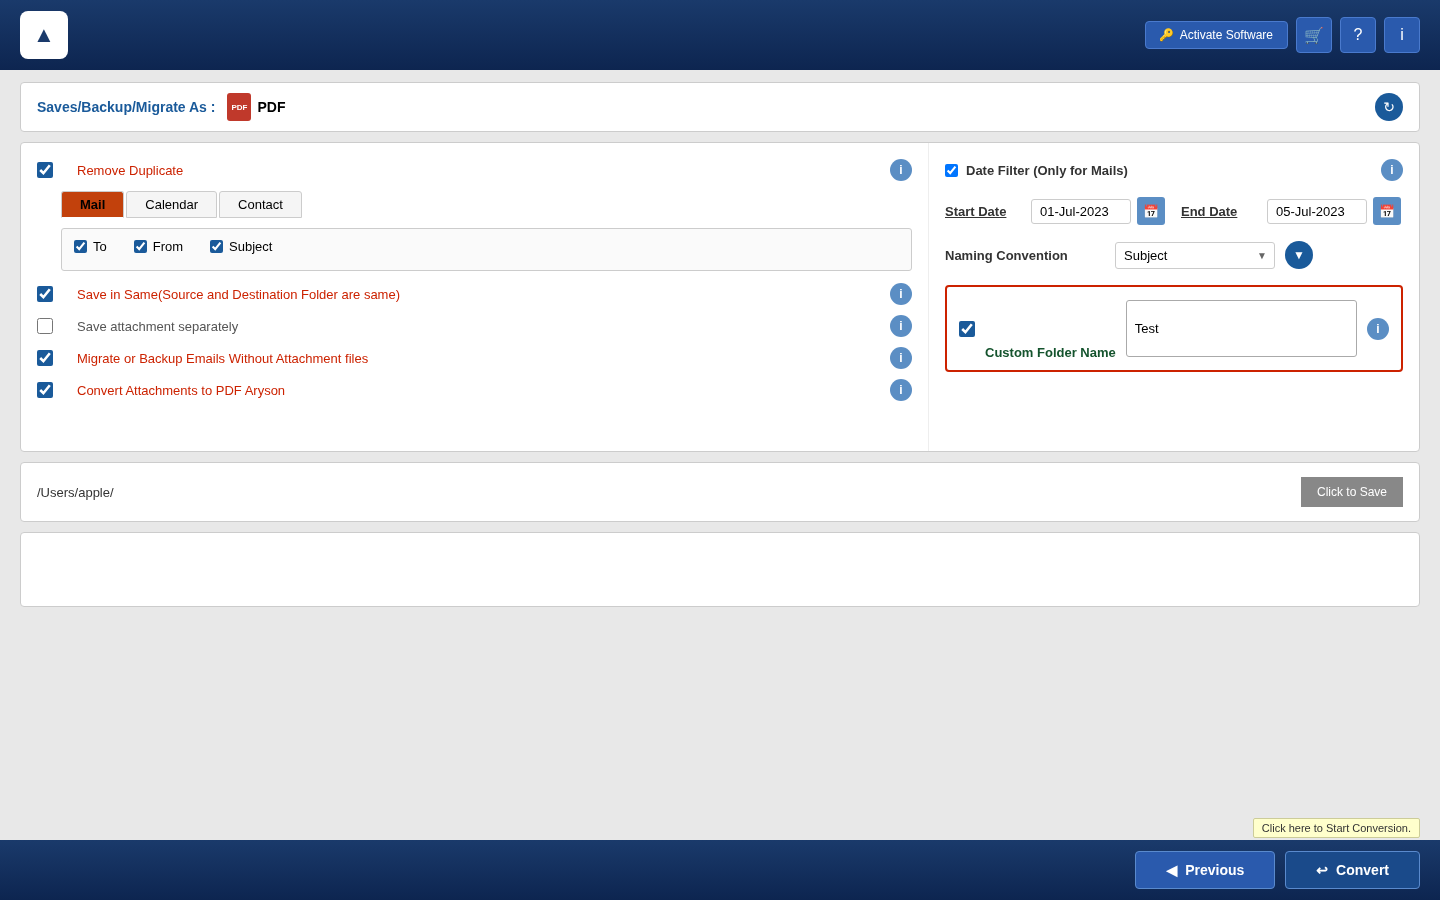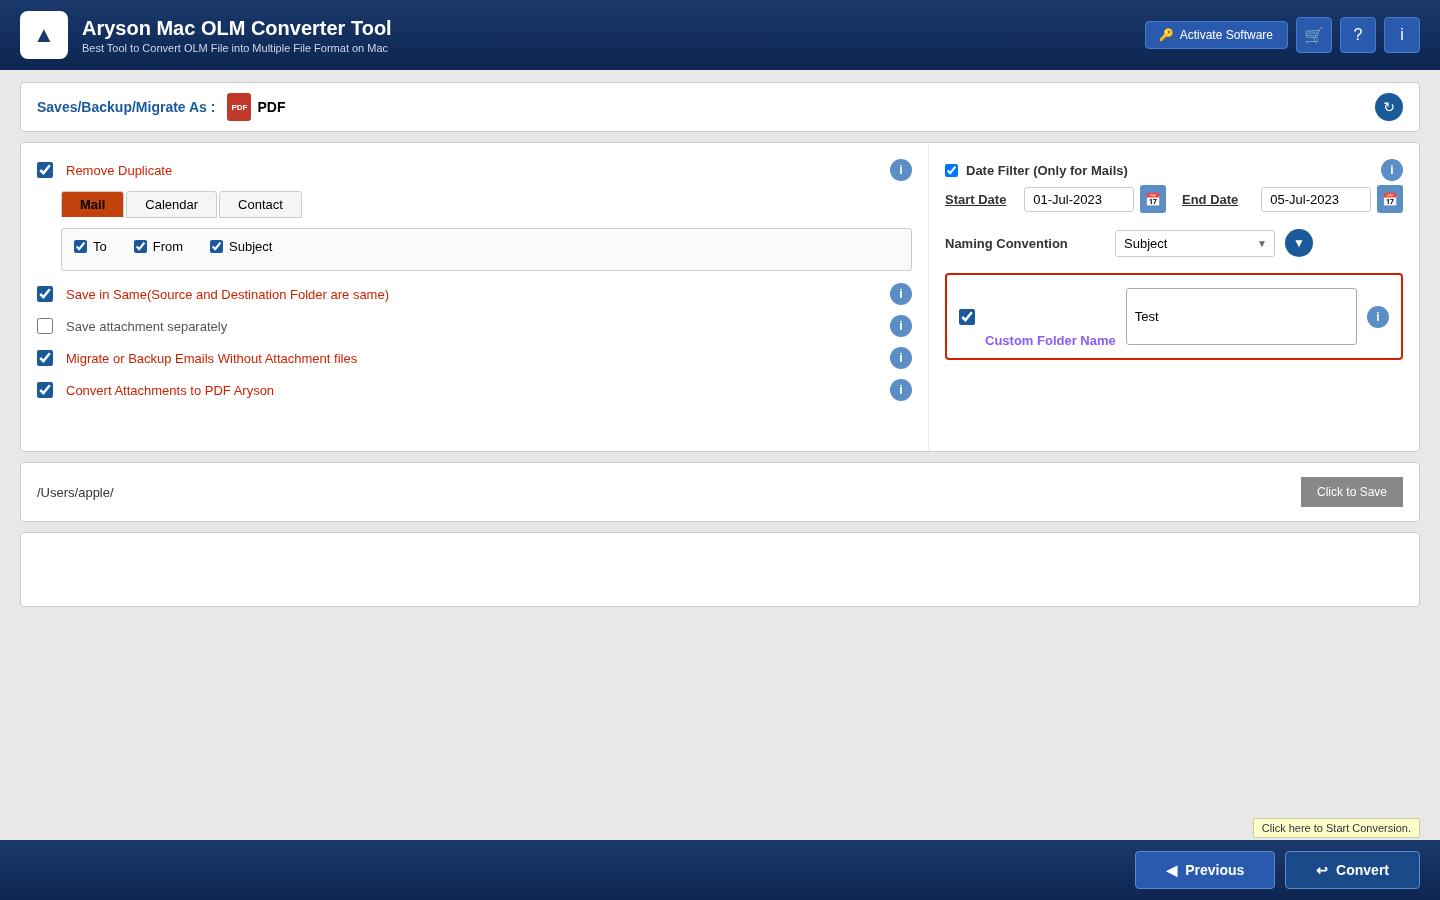--- a/index.html
+++ b/index.html
@@ -95,21 +95,21 @@
     }
     .options-right {
       width: 490px;
       padding: 16px;
     }
 
     
     .check-row {
       display: flex;
       align-items: center;
-      gap: 13px;
+      gap: 24px;
       margin-bottom: 10px;
     }
     .check-row input[type="checkbox"] { width: 16px; height: 16px; accent-color: #1a5a9a; }
     .check-label { color: #cc2200; font-size: 13px; font-weight: 500; }
     .check-label-gray { color: #555; font-size: 13px; }
     .info-btn {
       width: 22px; height: 22px;
       background: #5b8ec4;
       border-radius: 50%;
       display: flex; align-items: center; justify-content: center;
@@ -145,36 +145,36 @@
     }
     .mail-fields-row { display: flex; gap: 27px; margin-bottom: 6px; }
     .mail-field { display: flex; align-items: center; gap: 6px; font-size: 13px; }
     .mail-field input[type="checkbox"] { accent-color: #1a5a9a; }
 
     
     .date-filter-row {
       display: flex;
       align-items: center;
       gap: 8px;
-      margin-bottom: 4px;
+      margin-bottom: 16px;
     }
     .date-filter-label { font-size: 13px; font-weight: bold; color: #333; }
     .date-section {
       display: flex;
       align-items: center;
       gap: 6px;
       margin-bottom: 16px;
     }
     .date-label { font-size: 13px; font-weight: bold; color: #333; width: 80px; text-decoration: underline; }
     .date-input {
       border: 1px solid #ccc;
       padding: 4px 8px;
       border-radius: 3px;
       font-size: 13px;
-      width: 110px;
+      width: 100px;
       background: #fff;
     }
     .calendar-btn {
       width: 28px; height: 28px;
       background: #5b8ec4;
       border-radius: 3px;
       display: flex; align-items: center; justify-content: center;
       color: #fff; font-size: 13px; cursor: pointer;
     }
 
@@ -212,21 +212,21 @@
     .custom-folder-box {
       border: 2px solid #cc2200;
       border-radius: 4px;
       padding: 10px 12px;
       display: flex;
       align-items: center;
       gap: 10px;
       background: #fff;
     }
     .custom-folder-box input[type="checkbox"] { accent-color: #1a5a9a; width: 16px; height: 16px; }
-    .custom-folder-label { font-size: 13px; font-weight: bold; color: #8b5cf6; white-space: nowrap; margin-top: 48px; }
+    .custom-folder-label { font-size: 13px; font-weight: bold; color: #14532d; white-space: nowrap; margin-top: 48px; }
     .custom-folder-input {
       flex: 1;
       border: 1px solid #aaa;
       padding: 20px 8px;
       font-size: 13px;
       border-radius: 3px;
     }
     .info-btn-blue {
       width: 22px; height: 22px;
       background: #5b8ec4;
@@ -310,24 +310,20 @@
       color: #333;
       border-radius: 2px;
     }
   </style>
 </head>
 <body>
 
 <div class="header">
   <div class="header-left">
     <div class="header-logo">▲</div>
-    <div class="header-title">
-      <h1>Aryson Mac OLM Converter Tool</h1>
-      <p>Best Tool to Convert OLM File into Multiple File Format on Mac</p>
-    </div>
   </div>
   <div class="header-right">
     <button class="header-btn">
       <span>🔑</span>
       <span>Activate Software</span>
     </button>
     <button class="header-icon-btn">
       <span>🛒</span>
     </button>
     <button class="header-icon-btn">

